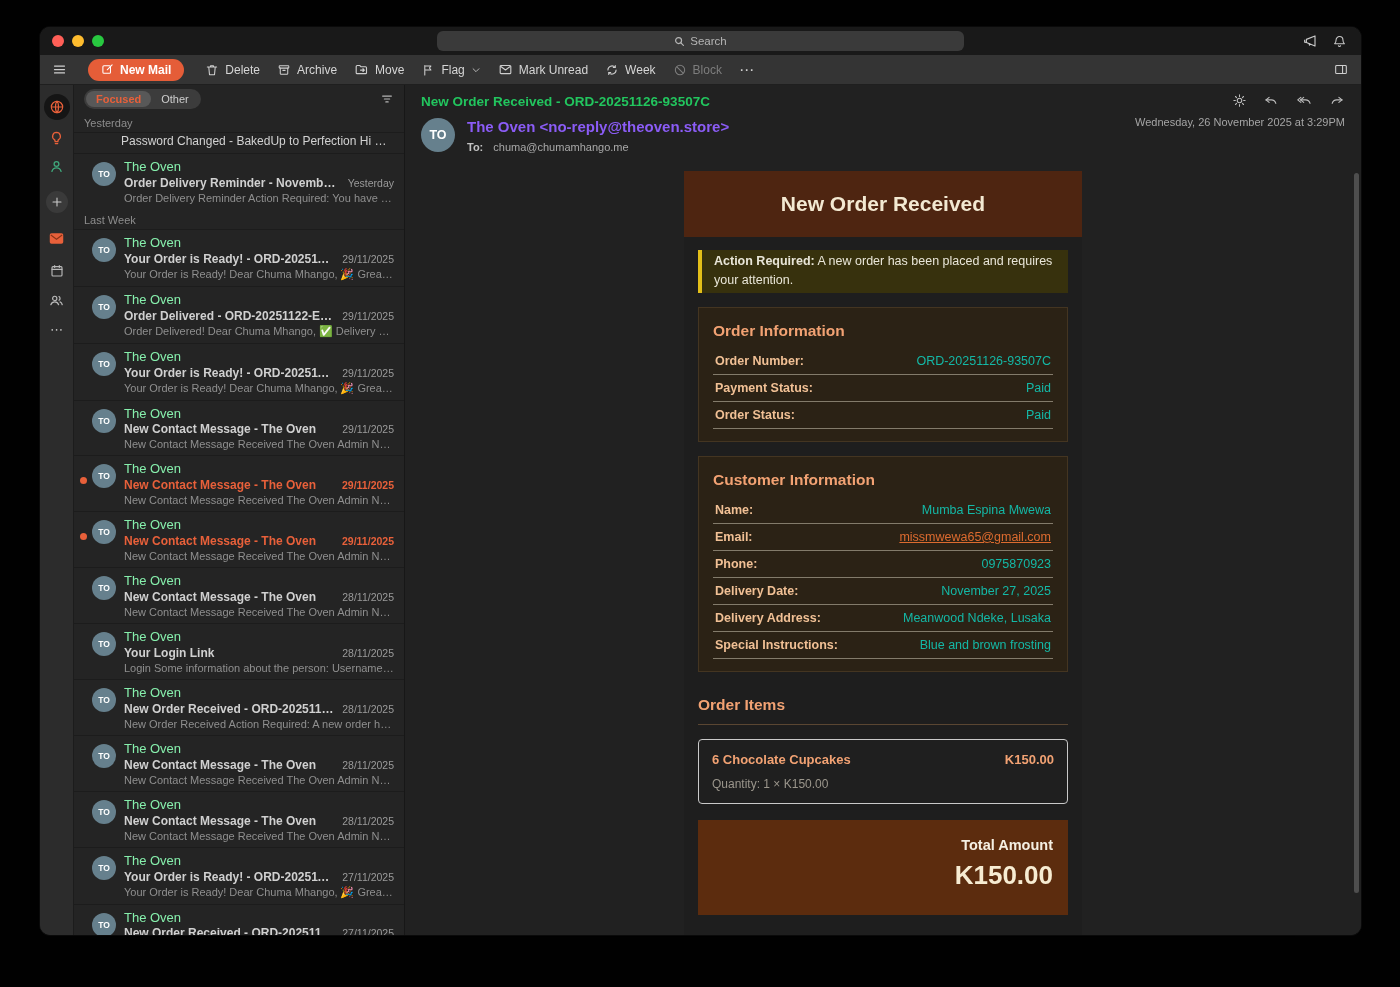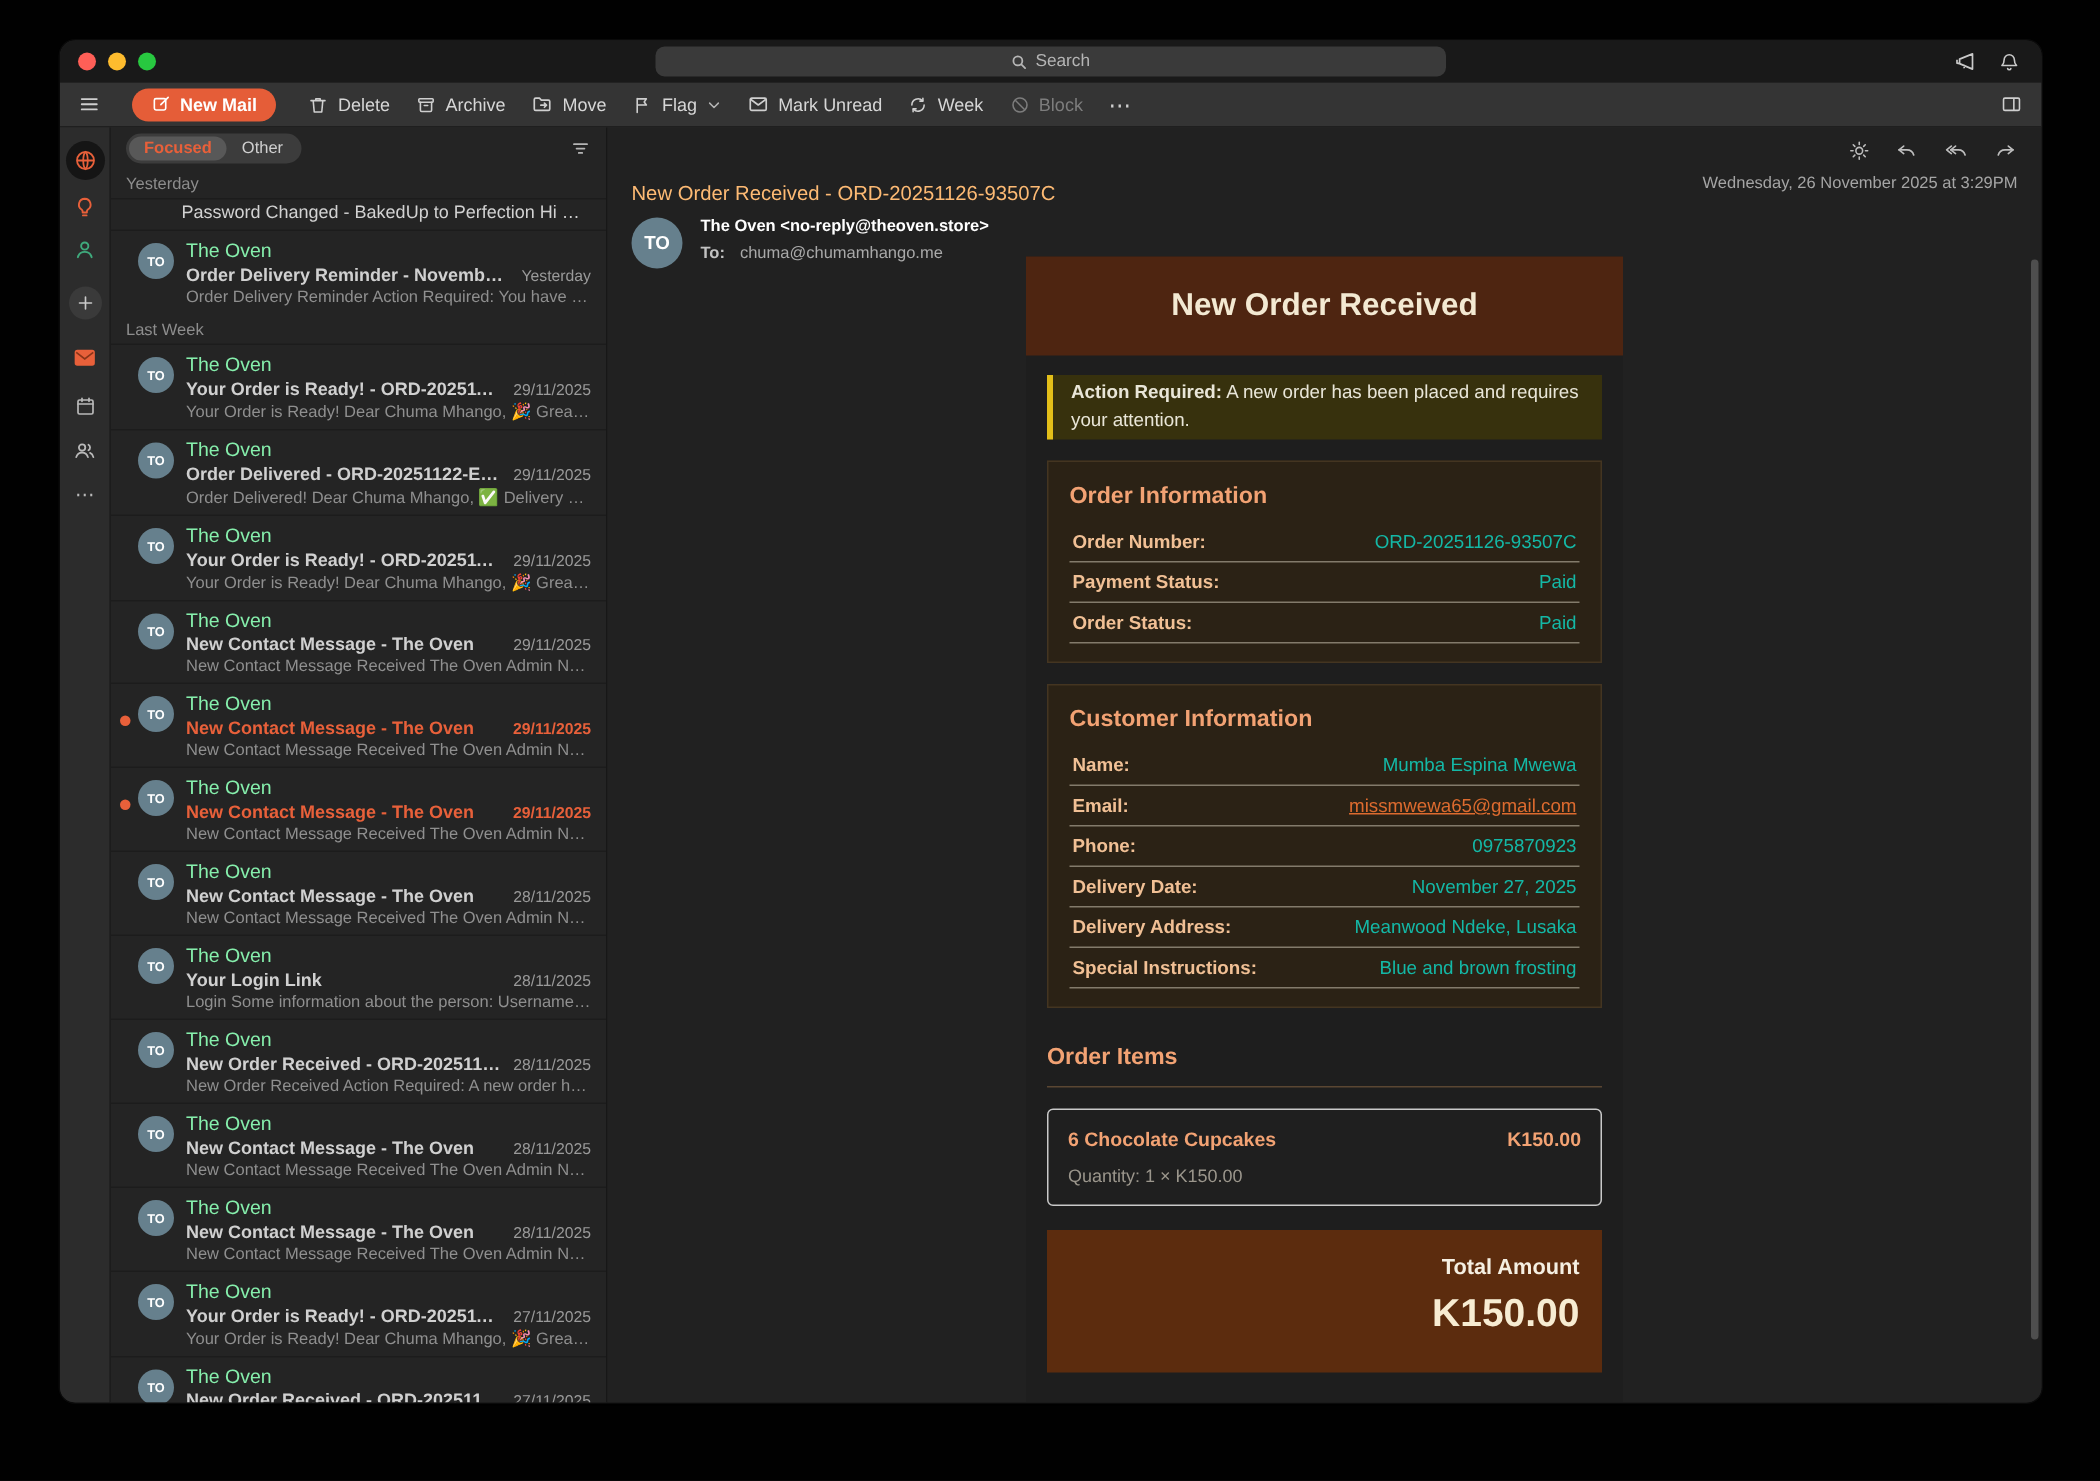--- a/index.html
+++ b/index.html
@@ -67,26 +67,26 @@
   .line2 { display:flex; align-items:baseline; gap:8px; }
   .subj { flex:1; min-width:0; font-size:12px; font-weight:600; color:#d0d0d0;
     white-space:nowrap; overflow:hidden; text-overflow:ellipsis; }
   .rdate { flex:none; font-size:10.5px; color:#9a9a9a; }
   .prev { font-size:11px; color:#8f8f8f; margin-top:2px; white-space:nowrap; overflow:hidden; text-overflow:ellipsis; }
   .unread .subj, .unread .rdate { color:#e8603a; font-weight:bold; }
 
   
   .pane { flex:1; min-width:0; background:#212121; position:relative; display:flex; flex-direction:column; }
   .pane-head { position:relative; height:84px; flex:none; padding:9px 16px 0; }
-  .subject { font-size:13.5px; font-weight:normal; color:#fdba74;margin-top:27px; }
+  .subject { font-size:13.5px; font-weight:bold; color:#22c55e; }
   .meta { display:flex; margin-top:9px; align-items:flex-start; }
   .pane-avatar { width:34px; height:34px; border-radius:50%; background:#66808d; color:#fff;
     font-weight:bold; font-size:12.5px; display:flex; align-items:center; justify-content:center; flex:none; }
   .sender-block { margin-left:12px; }
-  .sname { font-size:11px; font-weight:bold; color:#ffffff; }
+  .sname { font-size:15px; font-weight:bold; color:#8b5cf6; }
   .toline { margin-top:6px; font-size:11px; color:#a9a9a9; }
   .toline b { color:#c2c2c2; margin-right:10px; }
   .meta-right { position:absolute; right:16px; top:8px; text-align:right; }
   .icon-row { display:flex; gap:16px; justify-content:flex-end; color:#bdbdbd; }
   .pdate { margin-top:8px; font-size:11px; color:#a5a5a5; }
   .pane-body { flex:1; min-height:0; overflow:hidden; position:relative; }
   .thumb { position:absolute; right:2px; top:4px; width:5px; height:94%; background:#4e4e4e; border-radius:3px; }
 
   
   .emailcol { width:398px; margin:2px auto 0; background:#1e1e1e; padding-bottom:60px; }

